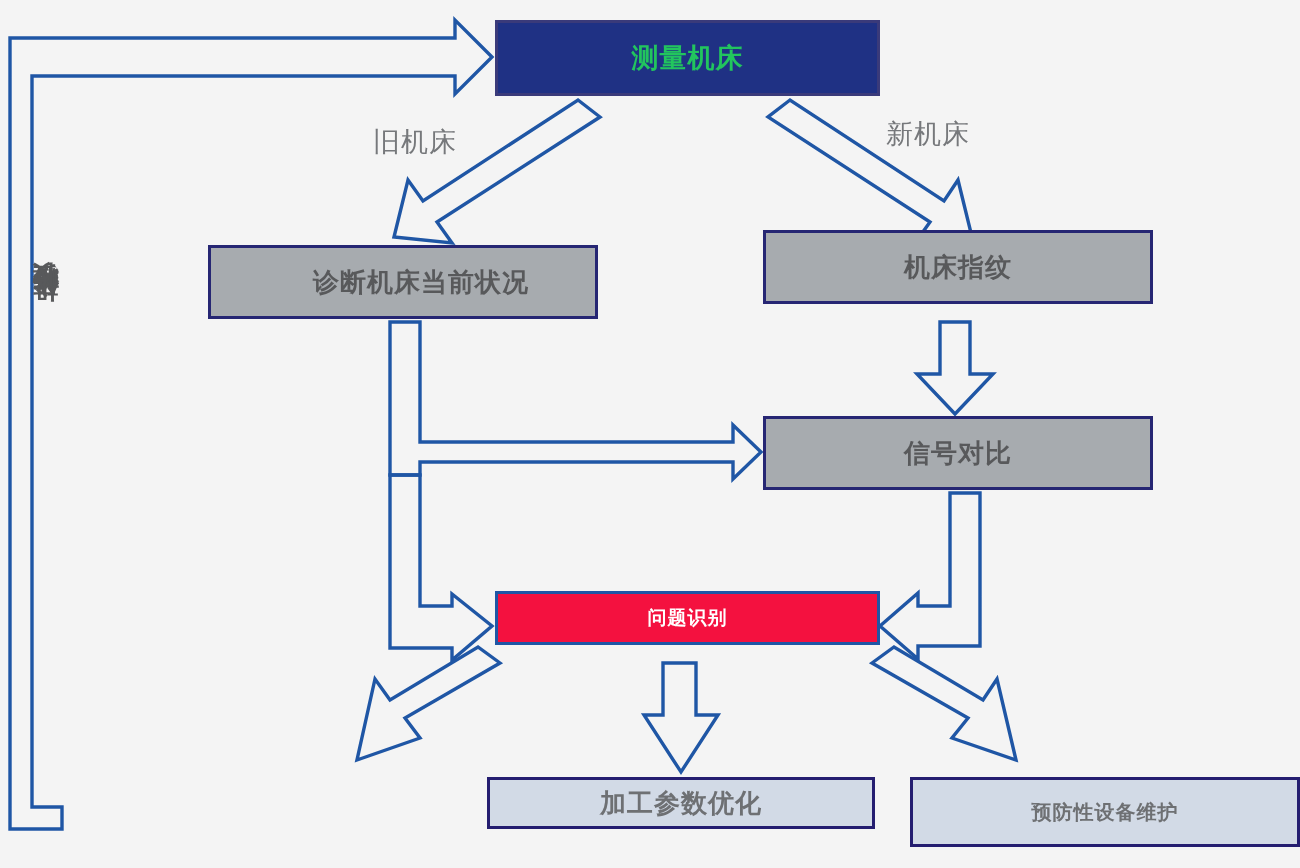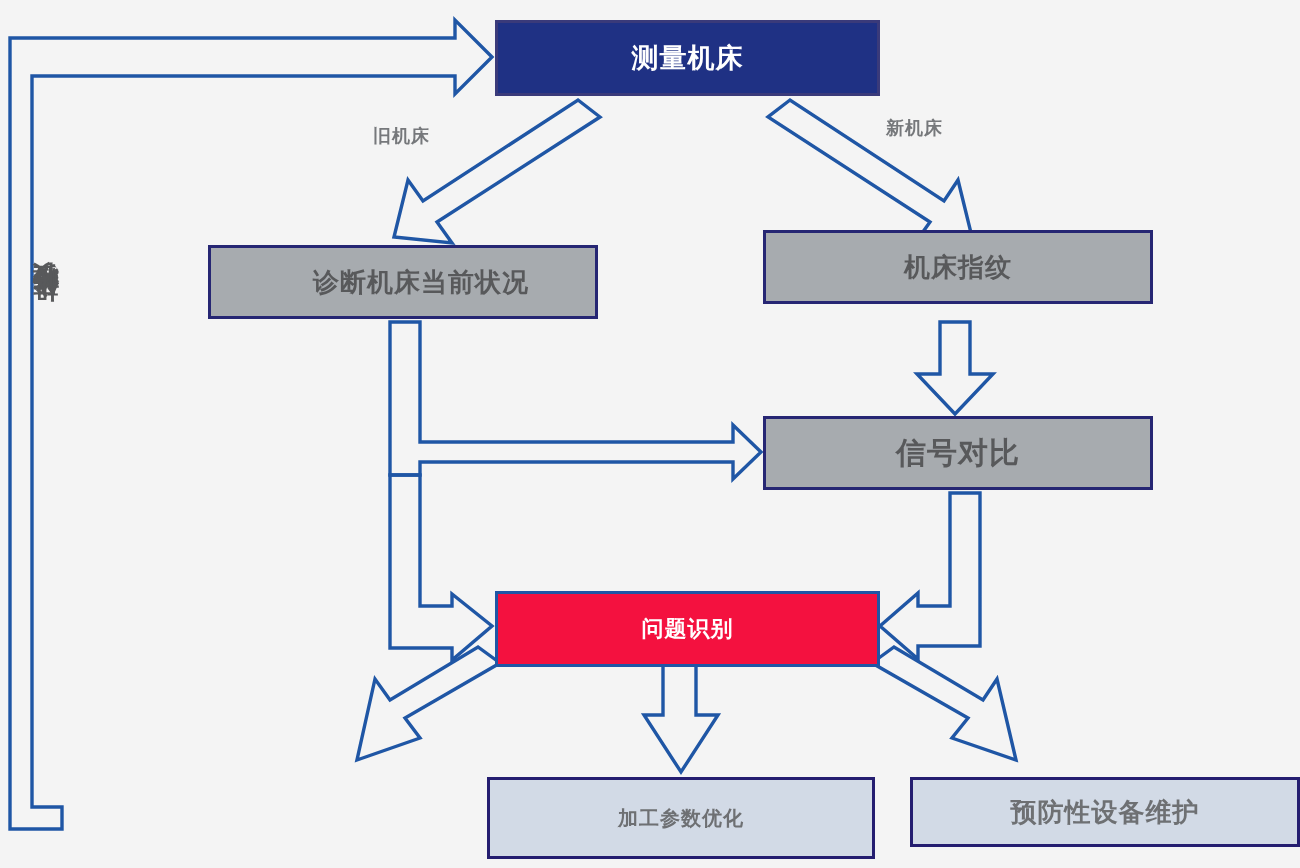--- a/index.html
+++ b/index.html
@@ -29,67 +29,67 @@
     display: flex;
     align-items: center;
     justify-content: center;
     border: 3px solid #1f1f6e;
     font-weight: bold;
     letter-spacing: 1px;
     z-index: 5;
   }
   .node-blue {
     background: #1f3184;
-    color: #ffffff;
+    color: #22c55e;
     border-color: #3a3a7a;
   }
   .node-gray {
     background: #a7abaf;
     color: #58595b;
     border-color: #262673;
   }
   .node-red {
     background: #f4113f;
     color: #ffffff;
     border-color: #1f56a5;
   }
   .node-lightblue {
     background: #d2dae6;
     color: #6e7073;
     border-color: #241d70;
   }
   .edge-label {
     position: absolute;
     color: #76787b;
-    font-size: 18px;
-    font-weight: 700;
+    font-size: 27px;
+    font-weight: 400;
     letter-spacing: 1px;
     white-space: nowrap;
     z-index: 6;
   }
   .vertical-label {
     position: absolute;
     color: #58595b;
     font-size: 26px;
     font-weight: bold;
     letter-spacing: 3px;
     white-space: nowrap;
     writing-mode: vertical-rl;
     transform: rotate(180deg);
     z-index: 6;
   }
   
   #node-measure      { left: 495px; top: 20px;  width: 385px; height: 76px; font-size: 27px; }
   #node-diagnose     { left: 208px; top: 245px; width: 390px; height: 74px; font-size: 26px; padding-left: 36px; }
   #node-fingerprint  { left: 763px; top: 230px; width: 390px; height: 74px; font-size: 26px; }
-  #node-signal       { left: 763px; top: 416px; width: 390px; height: 74px; font-size: 30px; }
-  #node-problem      { left: 495px; top: 591px; width: 385px; height: 76px; font-size: 22px; }
+  #node-signal       { left: 763px; top: 416px; width: 390px; height: 74px; font-size: 26px; }
+  #node-problem      { left: 495px; top: 591px; width: 385px; height: 54px; font-size: 19px; }
   #node-repair       { left: 62px;  top: 777px; width: 388px; height: 70px; font-size: 26px; }
-  #node-optimize     { left: 487px; top: 777px; width: 388px; height: 82px; font-size: 20px; }
-  #node-preventive   { left: 910px; top: 777px; width: 390px; height: 70px; font-size: 26px; }
+  #node-optimize     { left: 487px; top: 777px; width: 388px; height: 52px; font-size: 26px; }
+  #node-preventive   { left: 910px; top: 777px; width: 390px; height: 70px; font-size: 20px; }
 
   #label-old { left: 373px; top: 124px; }
   #label-new { left: 886px; top: 116px; }
   #label-loop { left: 27px; top: 305px; }
 </style>
 </head>
 <body>
 
 <div id="canvas">
 

